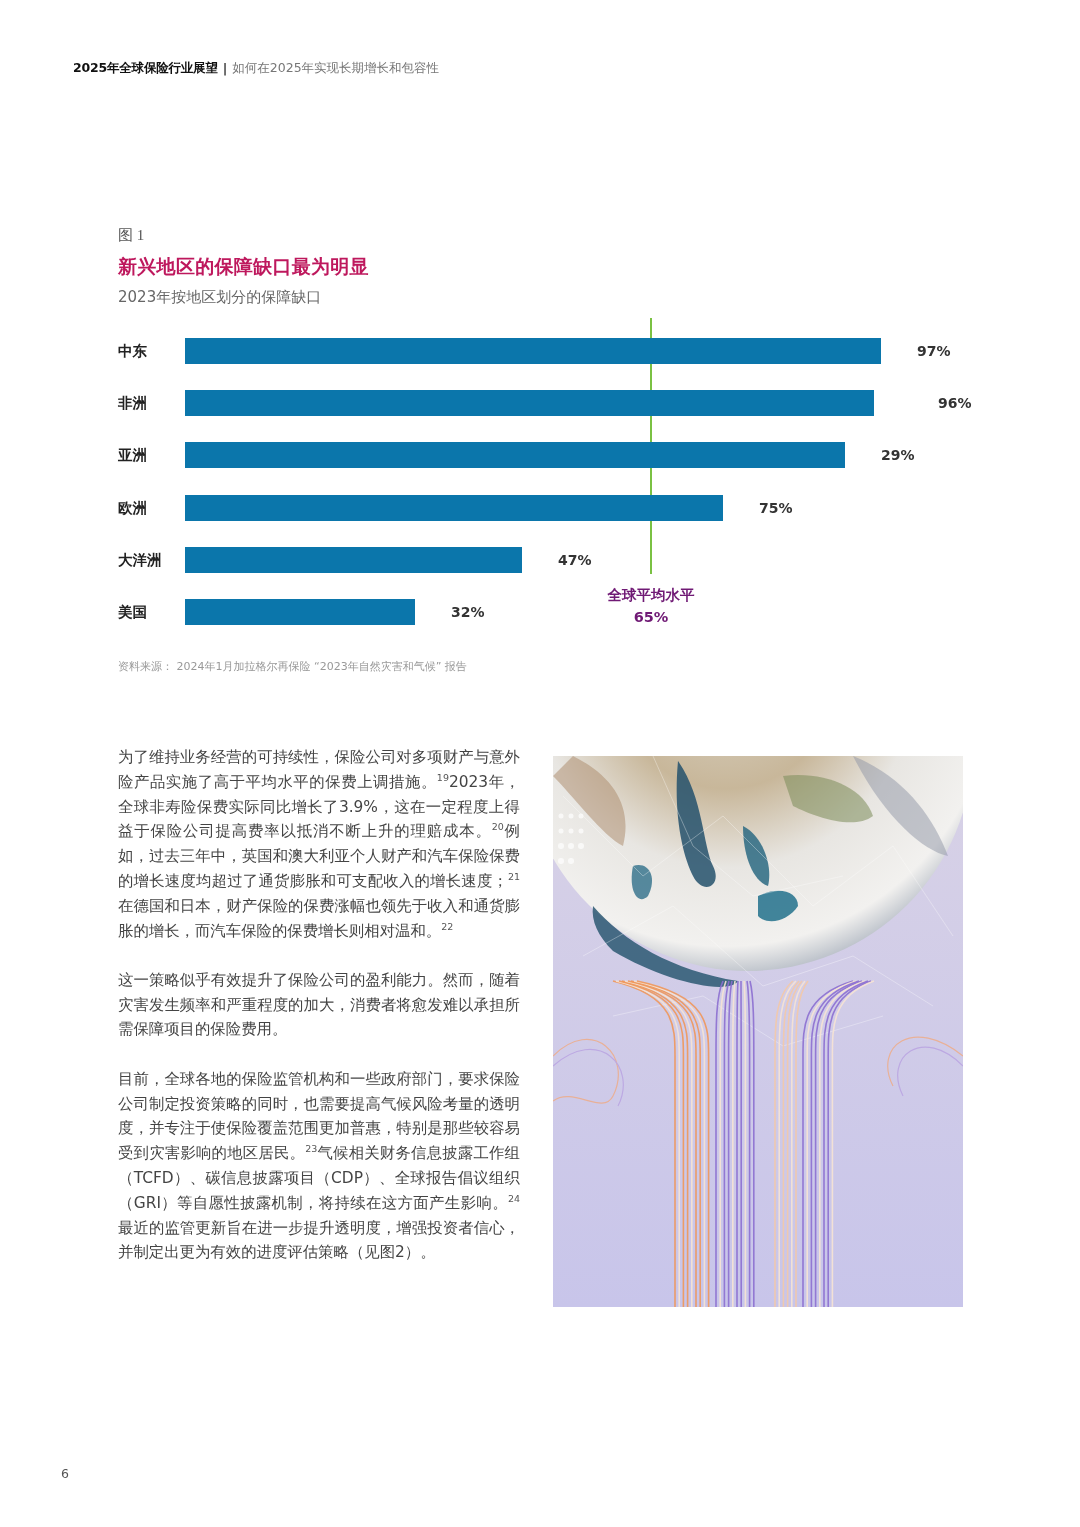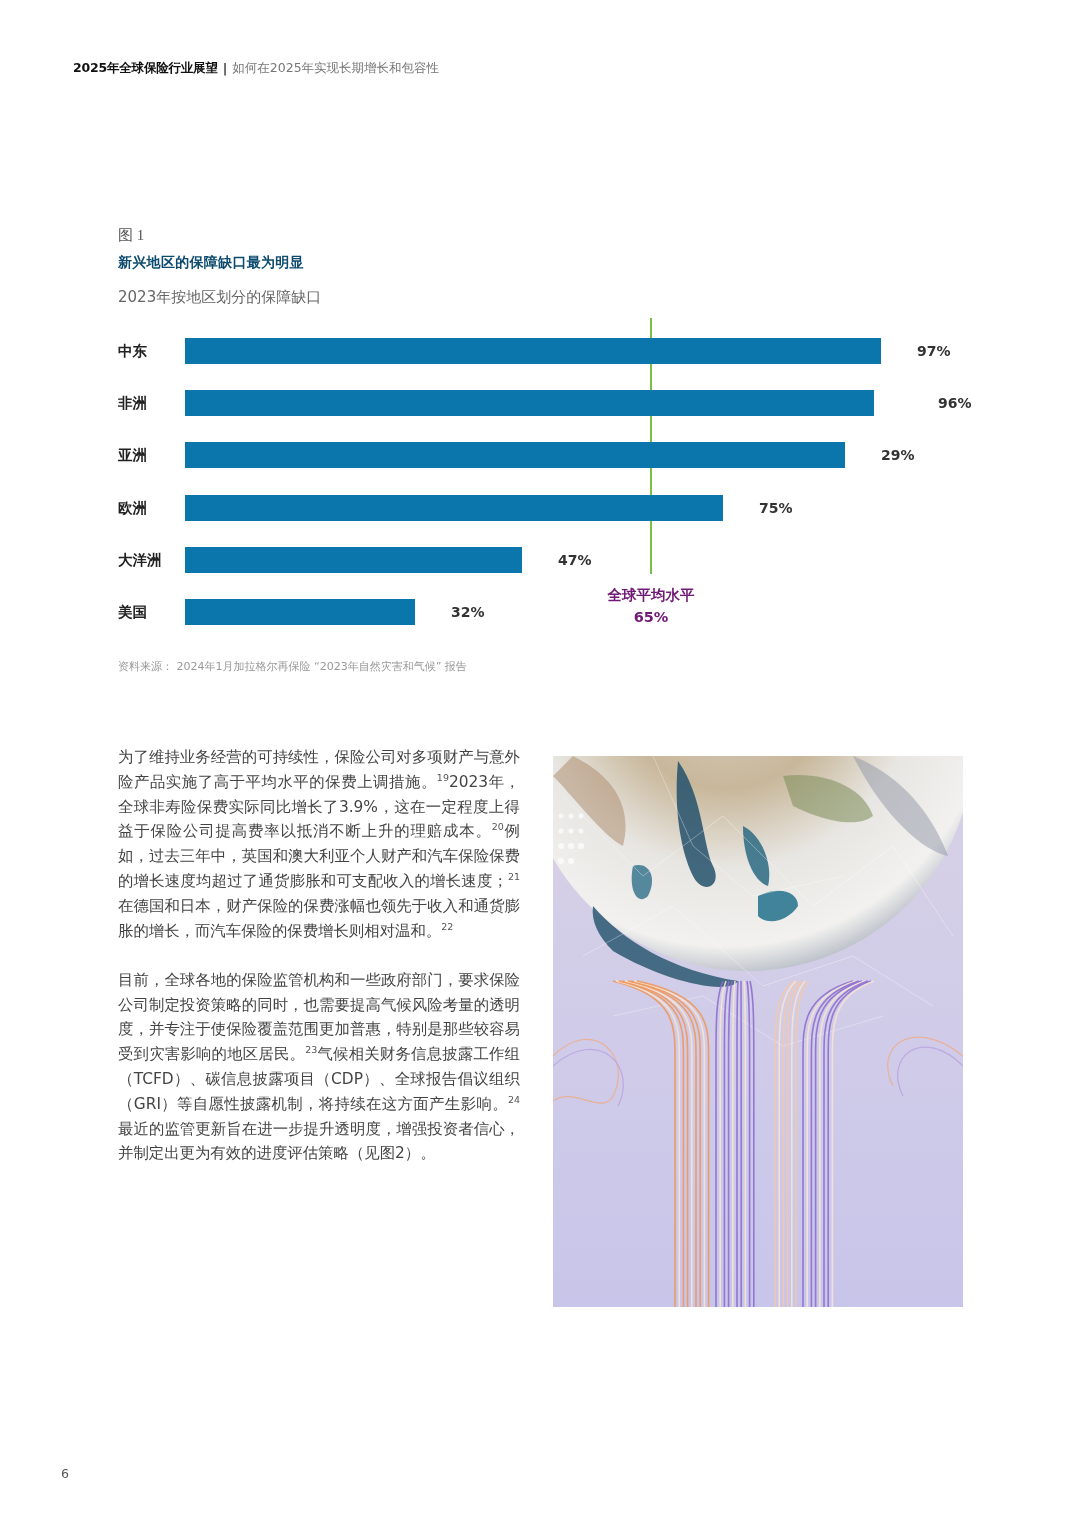--- a/index.html
+++ b/index.html
@@ -5,21 +5,21 @@
     * { margin: 0; padding: 0; box-sizing: border-box; }
     html, body { width: 1080px; height: 1527px; background: #ffffff; overflow: hidden; }
     body { position: relative; font-family: "DejaVu Sans", "Liberation Sans", sans-serif; color: #222; }
 
     .header { position: absolute; left: 61px; top: 60px; font-size: 12.5px; white-space: nowrap; display: flex; align-items: center; margin-left: 12px; }
     .header .brand { font-weight: bold; color: #111; letter-spacing: -0.2px; }
     .header .sep { color: #333; margin: 0 5px; font-weight: bold; }
     .header .sub { color: #777; }
 
     .fig-label { position: absolute; left: 118px; top: 226px; font-size: 15px; color: #555; font-family: Liberation Serif, serif; }
-    .fig-title { position: absolute; left: 118px; top: 254px; font-size: 14px; font-weight: bold; color: #0c4a6e; letter-spacing: 0.3px; }
+    .fig-title { position: absolute; left: 118px; top: 254px; font-size: 19px; font-weight: bold; color: #be185d; letter-spacing: 0.3px; }
     .fig-subtitle { position: absolute; left: 118px; top: 288px; font-size: 15px; color: #666; }
 
     .chart { position: absolute; left: 0; top: 0; width: 1080px; height: 700px; pointer-events: none; }
     .chart .row-label { position: absolute; left: 118px; font-size: 14.5px; font-weight: bold; color: #222; line-height: 26px; height: 26px; pointer-events: auto; }
     .chart .bar { position: absolute; left: 185px; height: 26px; background: #0b76ab; pointer-events: auto; }
     .chart .val { position: absolute; font-size: 14px; font-weight: bold; color: #333; line-height: 26px; height: 26px; pointer-events: auto; }
     .chart .avg-line { position: absolute; left: 650px; top: 318px; width: 2px; height: 256px; background: #7ac143; }
     .chart .avg-label { position: absolute; left: 590px; width: 122px; text-align: center; top: 586px; font-size: 14.5px; font-weight: bold; color: #701a75; pointer-events: auto; }
     .chart .avg-value { position: absolute; left: 590px; width: 122px; text-align: center; top: 609px; font-size: 14.5px; font-weight: bold; color: #7ac143; pointer-events: auto; }
 
@@ -68,20 +68,21 @@
     <div class="val" style="top: 547px; left: 558px;">47%</div>
     <div class="row-label" style="top: 599px;">美国</div>
     <div class="bar" style="top: 599px; width: 230px; background: rgb(11, 118, 171);"></div>
     <div class="val" style="top: 599px; left: 451px;">32%</div>
   </div>
 
 <div class="source">资料来源：  2024年1月加拉格尔再保险 “2023年自然灾害和气候” 报告</div>
 
 <div class="body-text" id="body-text">
     <p><span>为了维持业务经营的可持续性，保险公司对多项财产与意外险产品实施了高于平均水平的保费上调措施。</span><sup>19</sup><span>2023年，全球非寿险保费实际同比增长了3.9%，这在一定程度上得益于保险公司提高费率以抵消不断上升的理赔成本。</span><sup>20</sup><span>例如，过去三年中，英国和澳大利亚个人财产和汽车保险保费的增长速度均超过了通货膨胀和可支配收入的增长速度；</span><sup>21</sup><span>在德国和日本，财产保险的保费涨幅也领先于收入和通货膨胀的增长，而汽车保险的保费增长则相对温和。</span><sup>22</sup></p>
+    <p><span>这一策略似乎有效提升了保险公司的盈利能力。然而，随着灾害发生频率和严重程度的加大，消费者将愈发难以承担所需保障项目的保险费用。</span></p>
     <p><span>目前，全球各地的保险监管机构和一些政府部门，要求保险公司制定投资策略的同时，也需要提高气候风险考量的透明度，并专注于使保险覆盖范围更加普惠，特别是那些较容易受到灾害影响的地区居民。</span><sup>23</sup><span>气候相关财务信息披露工作组（TCFD）、碳信息披露项目（CDP）、全球报告倡议组织（GRI）等自愿性披露机制，将持续在这方面产生影响。</span><sup>24</sup><span>最近的监管更新旨在进一步提升透明度，增强投资者信心，并制定出更为有效的进度评估策略（见图2）。</span></p>
   </div>
 
 <div class="photo">
   <svg width="410" height="551" viewBox="0 0 410 551" xmlns="http://www.w3.org/2000/svg">
     <defs>
       <linearGradient id="bg" x1="0" y1="0" x2="0" y2="1">
         <stop offset="0" stop-color="#d8d2e6"></stop>
         <stop offset="1" stop-color="#c8c5ea"></stop>
       </linearGradient>

